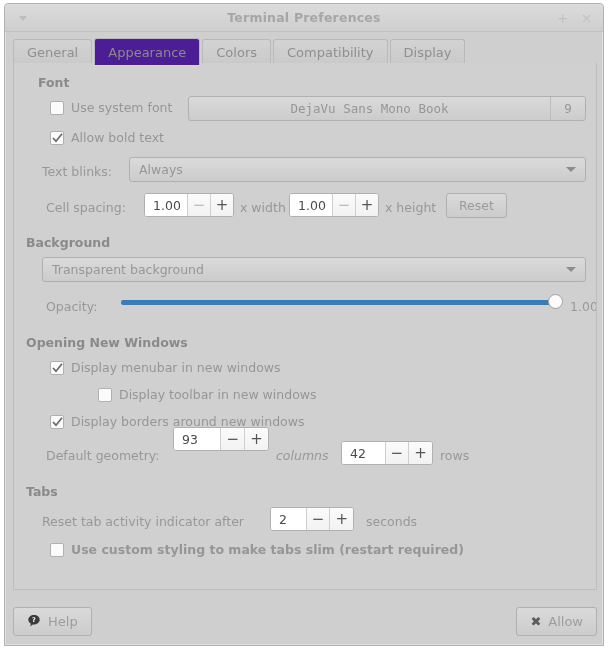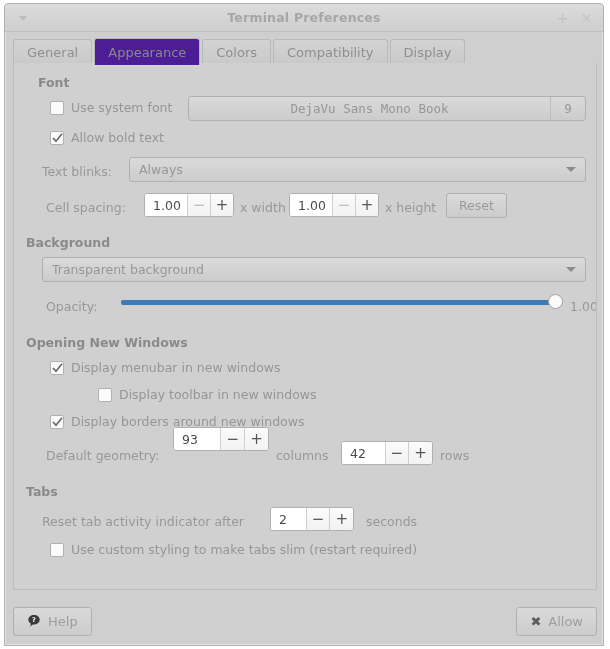--- a/index.html
+++ b/index.html
@@ -417,41 +417,41 @@
       <span class="cb-label">Display borders around new windows</span>
     </div>
 
     <div class="label" style="position:absolute; left:32px; top:385px;">Default geometry:</div>
 
     <div class="spin" style="position:absolute; left:159px; top:364px; width:96px;">
       <div class="v" style="width:48px;">93</div>
       <div class="btn">−</div>
       <div class="btn">+</div>
     </div>
-    <div class="label" style="position:absolute; left:262px; top:385px;">columns</div>
+    <div class="label" style="position:absolute; left:262px; top:385px;font-style:italic;">columns</div>
 
     <div class="spin" style="position:absolute; left:327px; top:378px; width:92px;">
       <div class="v" style="width:44px;">42</div>
       <div class="btn">−</div>
       <div class="btn">+</div>
     </div>
     <div class="label" style="position:absolute; left:426px; top:385px;">rows</div>
 
     <div class="section-title" style="position:absolute; left:12px; top:421px;">Tabs</div>
 
     <div class="label" style="position:absolute; left:28px; top:451px;">Reset tab activity indicator after</div>
 
     <div class="spin" style="position:absolute; left:256px; top:444px; width:84px;">
       <div class="v" style="width:36px;">2</div>
       <div class="btn">−</div>
       <div class="btn">+</div>
     </div>
     <div class="label" style="position:absolute; left:352px; top:451px;">seconds</div>
 
-    <div class="row" style="position:absolute; left:36px; top:479px;">
+    <div class="row" style="position:absolute; left:36px; top:479px;font-weight:bold;">
       <span class="cb"></span>
       <span class="cb-label">Use custom styling to make tabs slim (restart required)</span>
     </div>
 
   </div>
 
   <div class="footer">
     <div class="ctrl fbtn">
       <svg class="icon-help" viewBox="0 0 16 16">
         <path d="M8 1.2c-3.6 0-6.5 2.4-6.5 5.4 0 1.9 1.2 3.6 3 4.6l-1 3 3.2-2.3c.4.05.85.08 1.3.08 3.6 0 6.5-2.4 6.5-5.4S11.6 1.2 8 1.2z" fill="#3a3a3a"></path>

